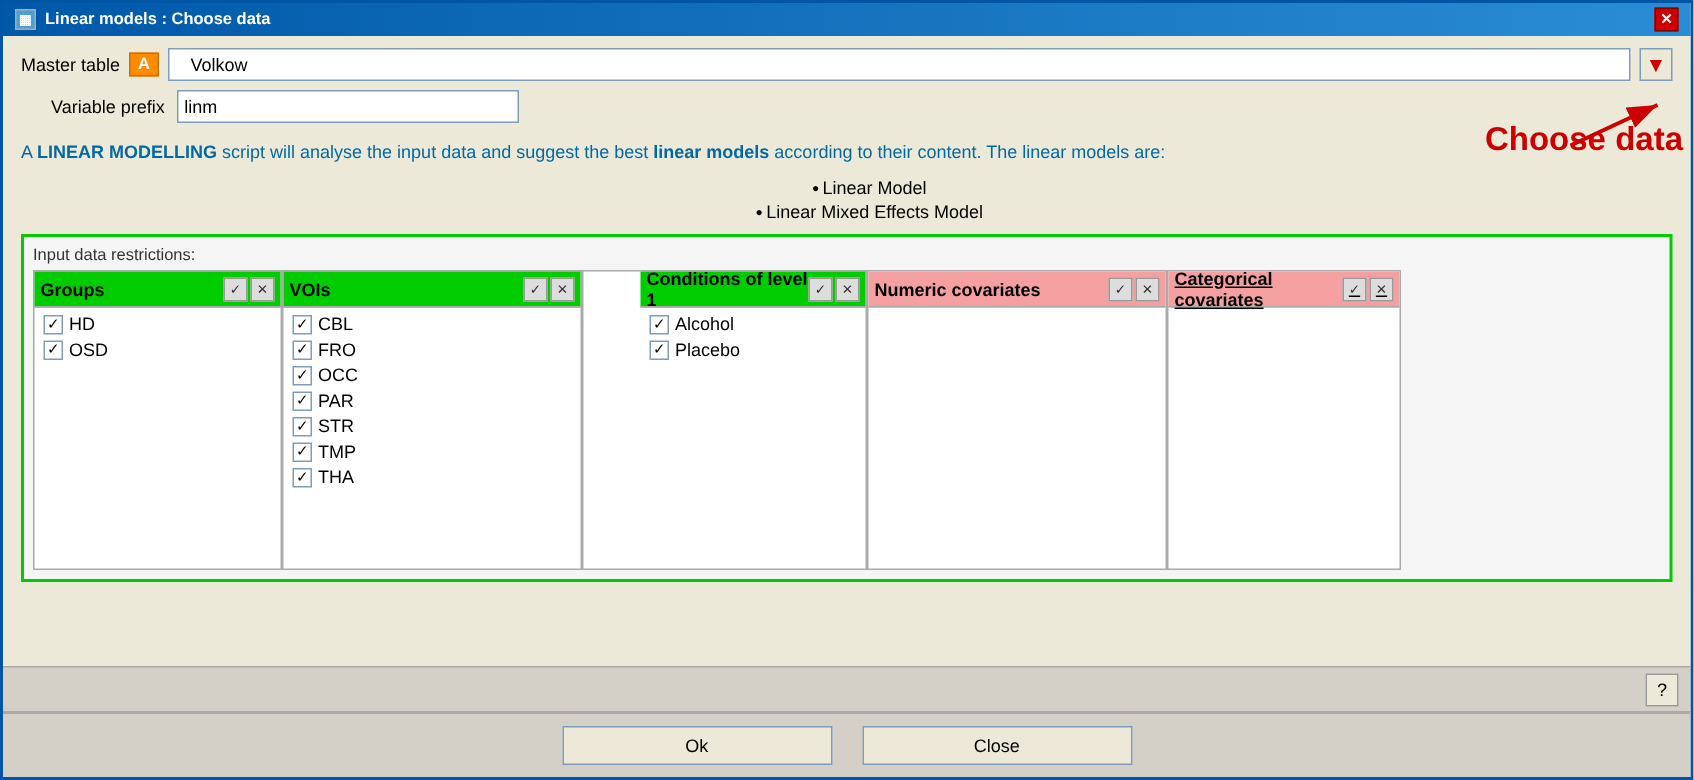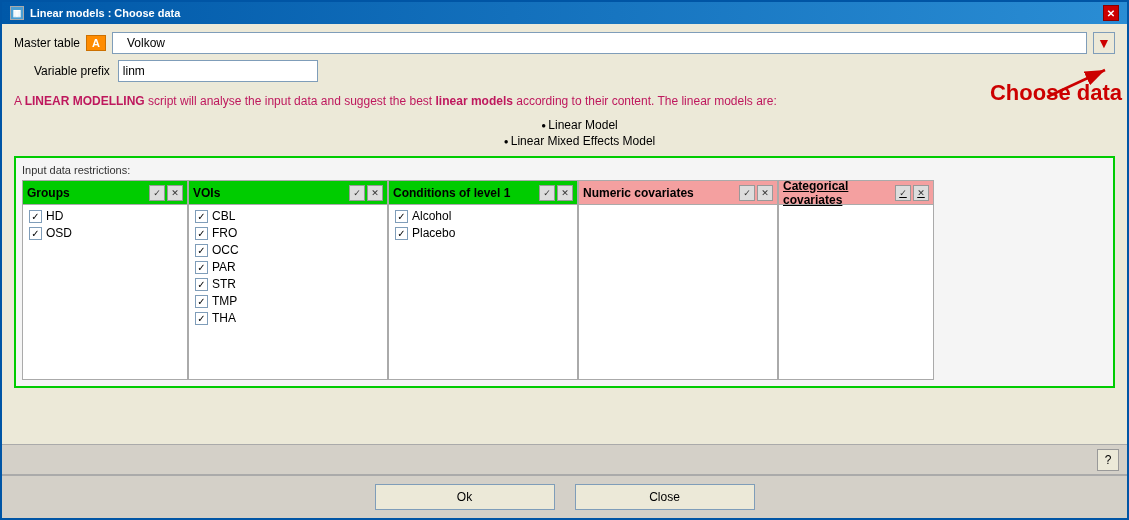--- a/index.html
+++ b/index.html
@@ -109,30 +109,30 @@
       display: flex;
       align-items: center;
       gap: 8px;
       margin-bottom: 10px;
       margin-left: 20px;
     }
     .prefix-label {
       font-size: 12px;
     }
     .prefix-input {
-      width: 200px;
+      width: 228px;
       height: 22px;
       background: white;
       border: 1px solid #7f9db9;
       padding: 2px 4px;
       font-size: 12px;
     }
     .description-text {
       font-size: 12px;
-      color: #be185d;
+      color: #0369a1;
       margin-bottom: 8px;
       line-height: 1.5;
     }
     .description-text b {
       font-weight: bold;
     }
     .bullet-list {
       list-style: none;
       margin-left: 30px;
       margin-bottom: 8px;
@@ -171,21 +171,21 @@
       height: 200px;
     }
     .column {
       display: flex;
       flex-direction: column;
       border: 1px solid #aaa;
       background: white;
     }
     .col-groups { width: 166px; }
     .col-vois { width: 200px; }
-    .col-conditions { width: 190px; }
+    .col-conditions { width: 190px; padding-left: 38px; }
     .col-numeric { width: 200px; }
     .col-categorical { width: 156px; text-decoration: underline; }
     .col-header {
       display: flex;
       align-items: center;
       justify-content: space-between;
       padding: 2px 4px;
       height: 24px;
       border-bottom: 1px solid #aaa;
     }

